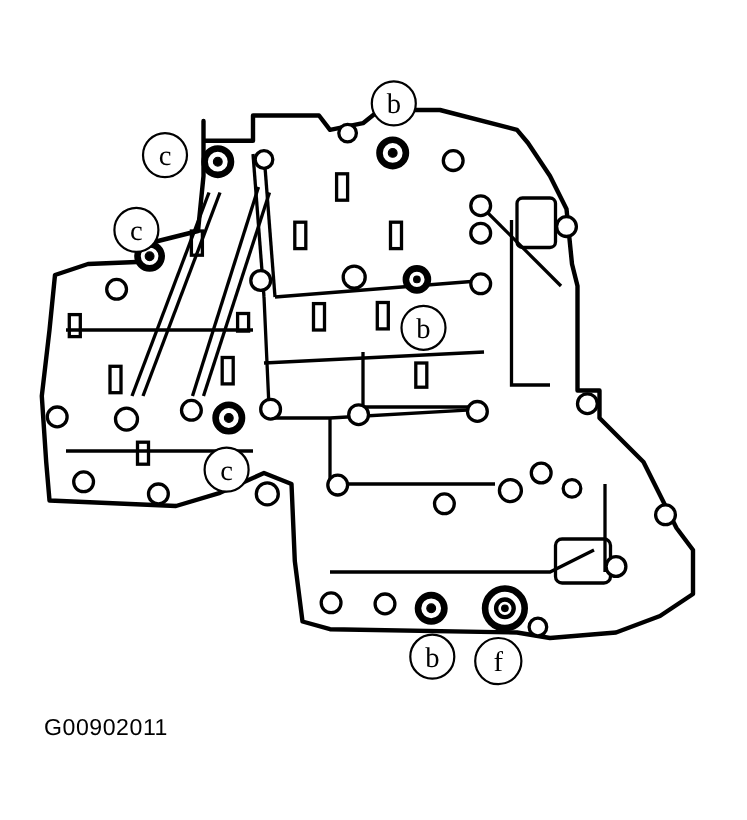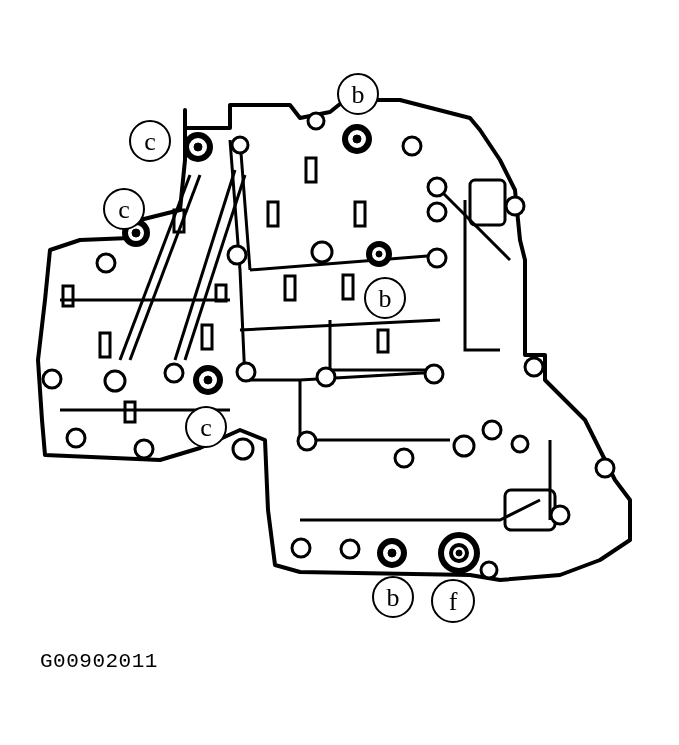--- a/index.html
+++ b/index.html
@@ -1,18 +1,18 @@
 <!DOCTYPE html>
 <html><head>
 <meta charset="utf-8">
 <style>
   html, body { margin:0; padding:0; background:#ffffff; }
   body { width:679px; height:745px; position:relative; overflow:hidden; font-family:"Liberation Sans", sans-serif; }
   #diagram { position:absolute; left:0; top:0; width:679px; height:745px; }
-  .figure-id { position:absolute; left:40px; top:650px; font-size:21px; color:#000; letter-spacing:0.5px;font-family:Liberation Mono, monospace; }
+  .figure-id { position:absolute; left:40px; top:650px; font-size:21px; color:#000; letter-spacing:0.5px; }
   .callout-text { font-family:"Liberation Serif", serif; font-size:26px; fill:#000; }
 </style>
 </head>
 <body>
 
 <svg id="diagram" viewBox="0 0 679 745" xmlns="http://www.w3.org/2000/svg">
   <g fill="none" stroke="#000" stroke-width="4" stroke-linejoin="round">
     <path d="M185,110 L185,128 L230,128 L230,105 L290,105 L300,118 L330,112 L345,100 L400,100 L470,118 L480,130 L500,160 L515,190 L520,240 L525,260 L525,355 L545,355 L545,380 L585,420 L600,450 L615,480 L630,500 L630,540 L615,550 L600,560 L560,575 L500,580 L470,575 L300,572 L275,565 L268,510 L265,440 L240,430 L200,448 L160,460 L45,455 L42,420 L38,360 L45,300 L50,250 L80,240 L130,238 L140,220 L180,210 L185,160 Z"></path>
   </g>
   <g fill="none" stroke="#000" stroke-width="3">

